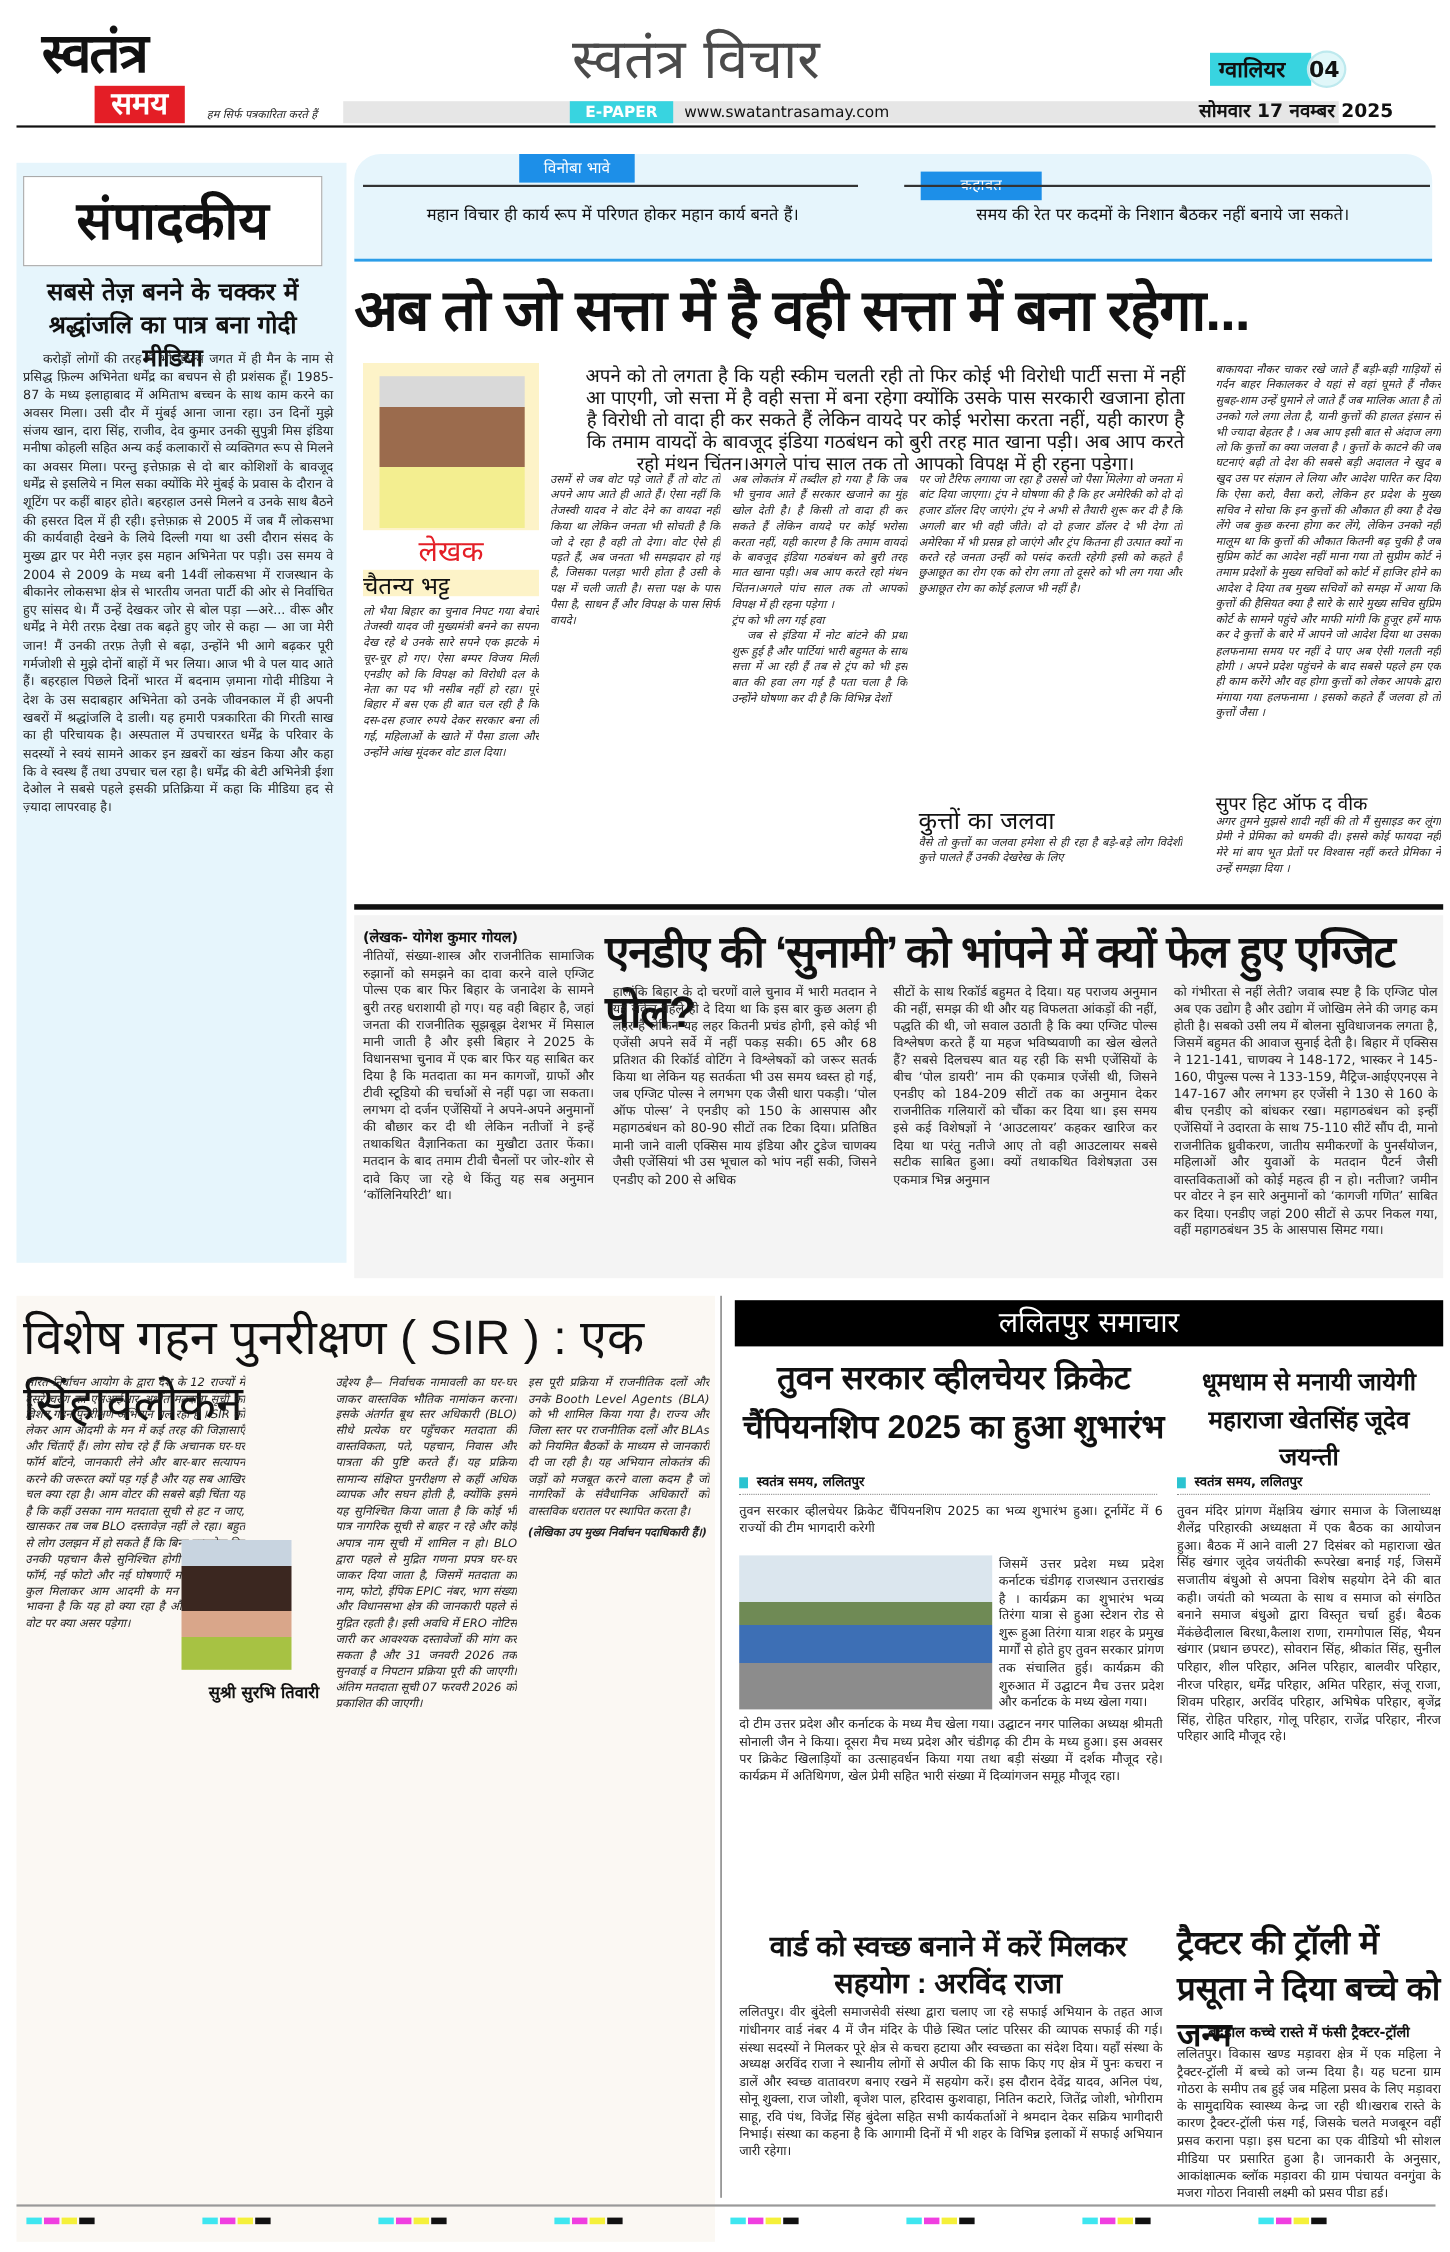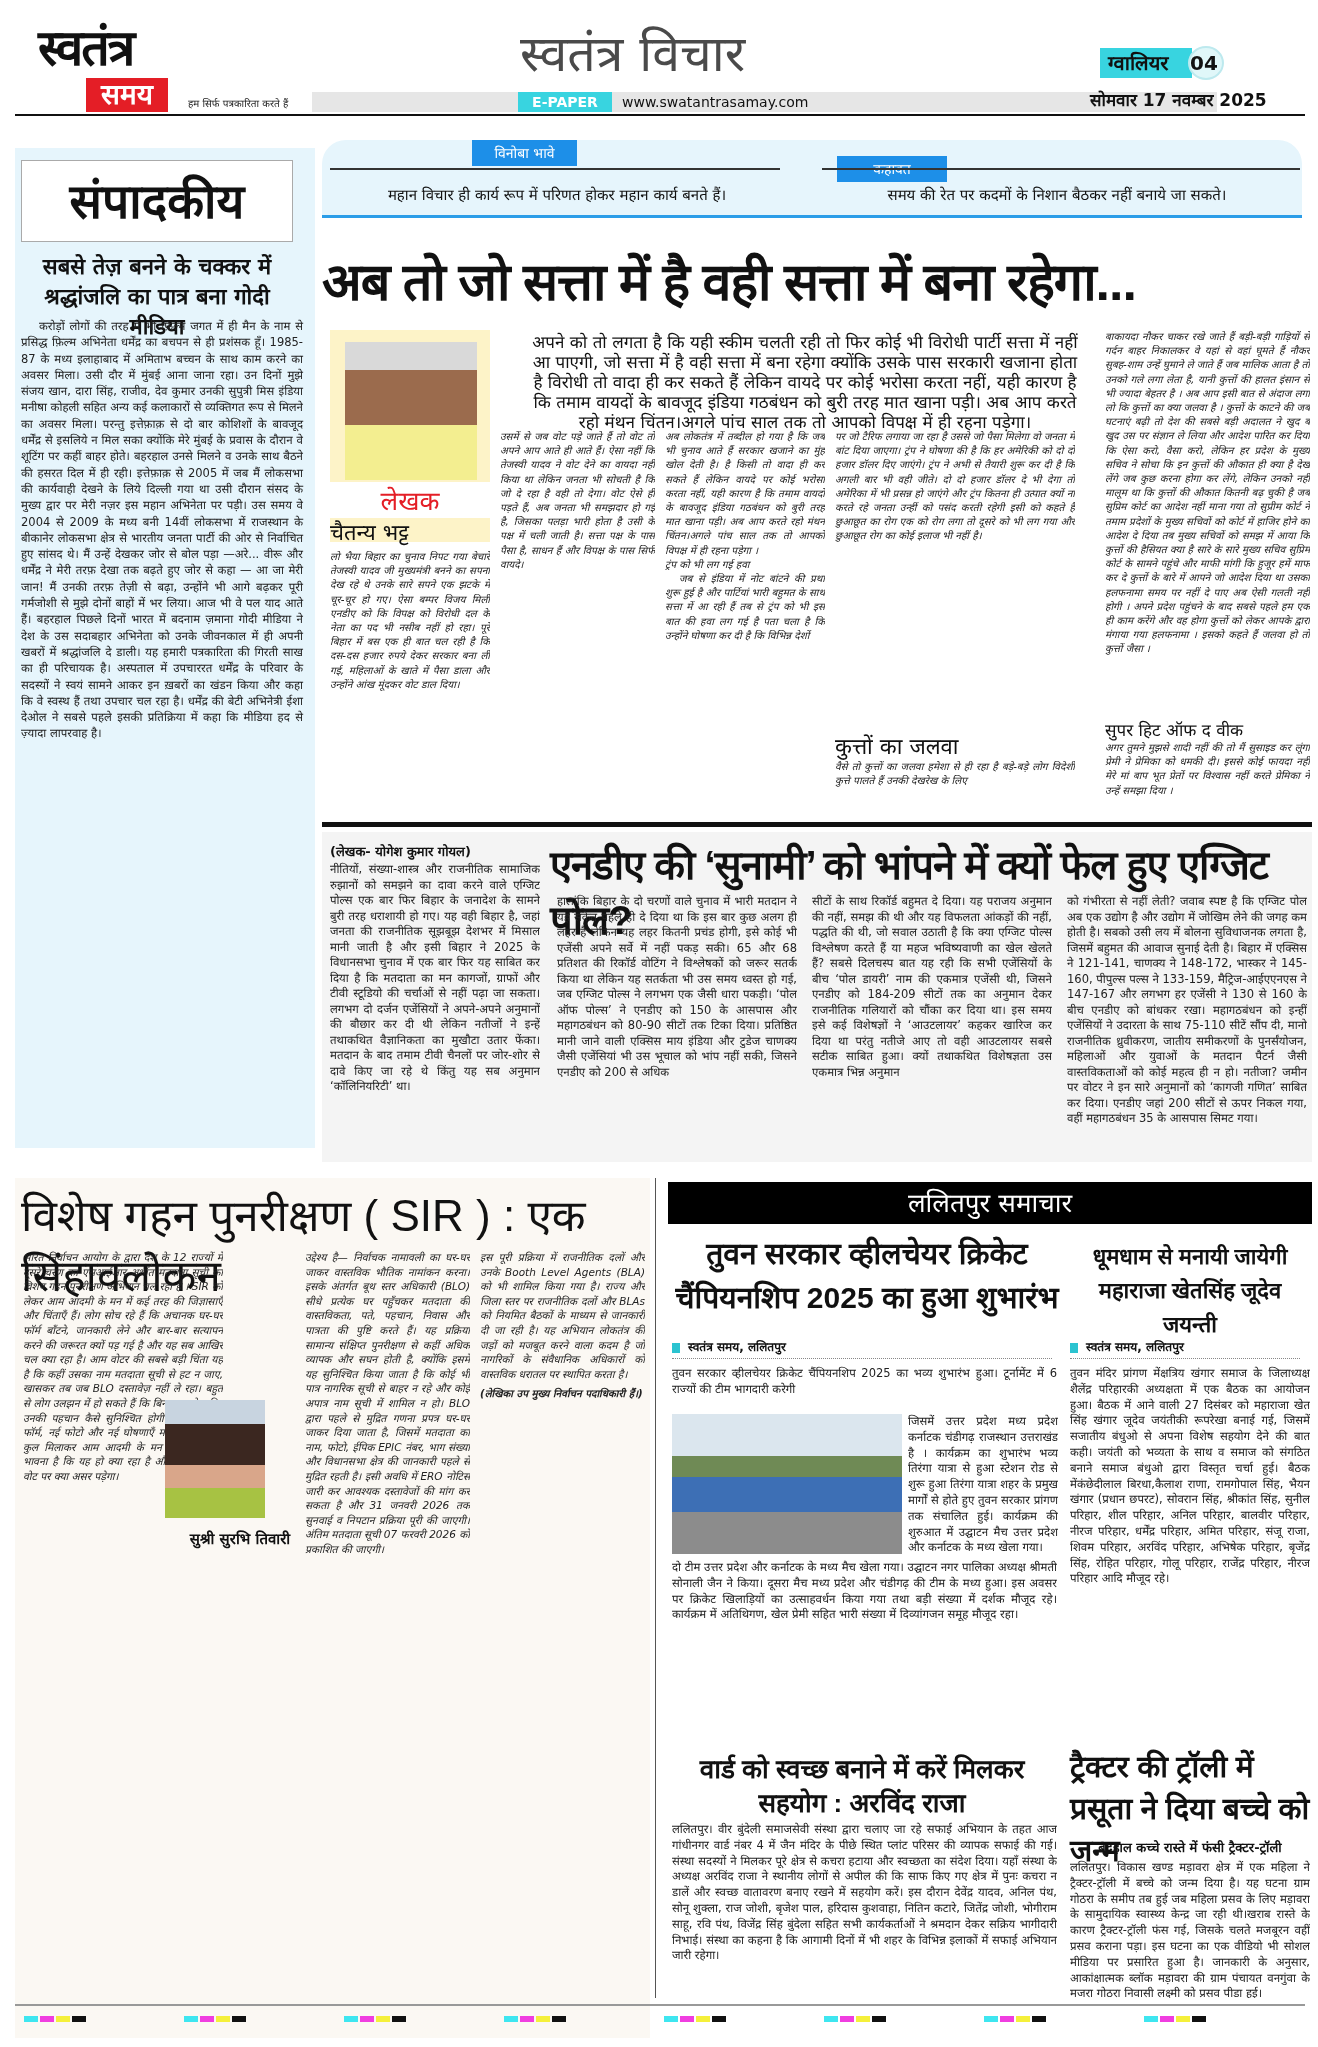--- a/index.html
+++ b/index.html
@@ -2,36 +2,36 @@
 <html><head>
 <meta charset="utf-8">
 <style>
   *{box-sizing:border-box;margin:0;padding:0}
   body{width:1318px;height:2047px;background:#fff;font-family:"DejaVu Sans",sans-serif;color:#111;position:relative;overflow:hidden}
   .abs{position:absolute}
   
   #mast{left:0;top:0;width:1318px;height:140px}
   .logo-top{left:38px;top:12px;font-size:50px;font-weight:900;letter-spacing:-2px}
   .logo-red{left:86px;top:78px;width:82px;height:34px;background:#e41e26;color:#fff;font-weight:900;font-size:28px;text-align:center;line-height:34px}
-  .tagline{left:188px;top:96px;font-size:10px;color:#222}
+  .tagline{left:188px;top:96px;font-size:10px;font-style:italic;color:#222}
   .mast-title{left:520px;top:18px;font-size:50px;color:#4a4a4a}
   .mast-bar{left:312px;top:92px;width:905px;height:20px;background:#e6e6e6}
   .epaper{left:518px;top:92px;width:94px;height:20px;background:#38d4e0;color:#fff;font-weight:bold;font-size:14px;text-align:center;line-height:20px}
   .url{left:622px;top:92px;font-size:14px;line-height:20px;color:#111}
   .city-box{left:1100px;top:48px;width:92px;height:30px;background:#38d4e0;font-size:20px;font-weight:bold;line-height:30px;padding-left:8px}
   .page-circle{left:1188px;top:46px;width:36px;height:34px;border-radius:50%;background:#e0f7f9;border:2px solid #bde9ee;font-size:20px;font-weight:bold;line-height:30px}
   .date{left:1090px;top:88px;font-size:17px;font-weight:bold}
   .mast-rule{left:15px;top:114px;width:1290px;height:2px;background:#111}
   
   #editorial{left:15px;top:148px;width:218px;height:1000px;background:#e6f5fc}
   .ed-box{left:20px;top:12px;width:272px;height:82px;background:#fff;border:1px solid #aaa;font-size:48px;font-weight:900;text-align:center;line-height:80px}
   .ed-head{left:20px;top:104px;width:272px;font-size:22px;font-weight:900;text-align:center;line-height:30px}
   .ed-body{left:20px;top:170px;width:272px;font-size:11.5px;line-height:16.3px;text-align:justify;text-indent:18px;color:#222}
   
-  #quotes{left:322px;top:140px;width:980px;height:78px;background:#e6f5fc;border-radius:24px 24px 0 0;border-bottom:3px solid #2b9de8}
+  #quotes{left:322px;top:140px;width:980px;height:98px;background:#e6f5fc;border-radius:24px 24px 0 0;border-bottom:3px solid #2b9de8}
   .q-tag{height:26px;background:#1d8fe8;color:#fff;font-size:14px;text-align:center;line-height:26px}
   .q-line{height:2px;background:#333}
   .q-text{font-size:15px;text-align:center}
   .main-head{left:322px;top:244px;width:990px;font-size:52px;font-weight:900;letter-spacing:-1px;font-family:"Liberation Sans",sans-serif}
   
   .author-box{left:330px;top:330px;width:160px;height:212px;background:#fdf3c8}
   .author-photo{left:15px;top:12px;width:132px;height:138px;background:linear-gradient(180deg,#d9d9d9 0 20%,#9b6b4d 20% 60%,#f3ee90 60%)}
   .author-lbl{left:0;top:152px;width:160px;text-align:center;font-size:26px;color:#e41e26;background:#fff}
   .author-name{left:0;top:186px;width:160px;font-size:22px}
   .lede{left:530px;top:332px;width:550px;font-size:17px;line-height:20px;text-align:center;color:#111}

